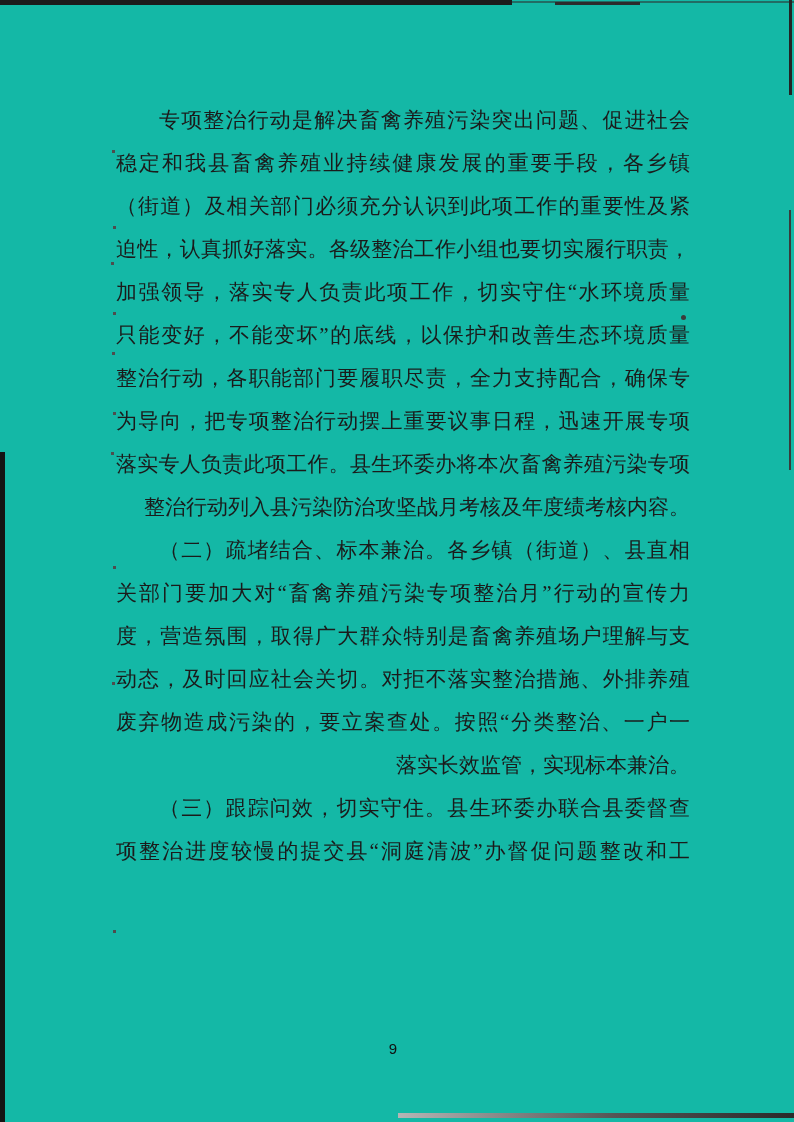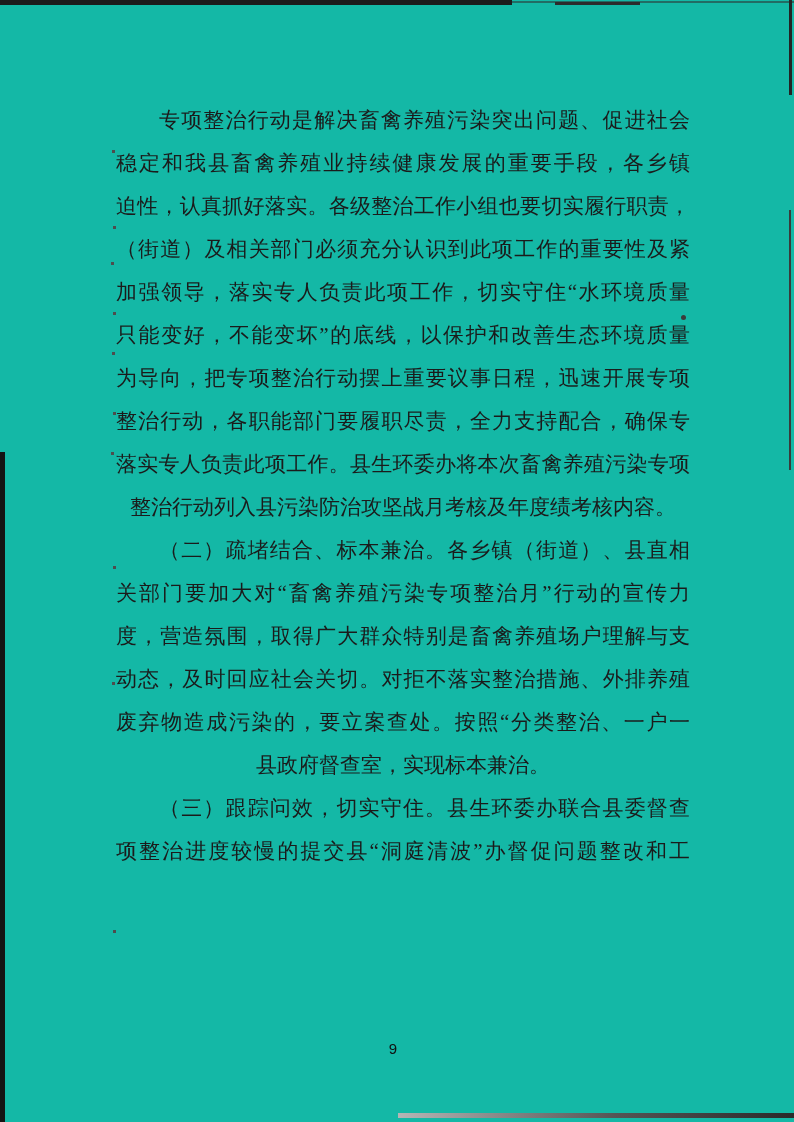--- a/index.html
+++ b/index.html
@@ -31,21 +31,21 @@
     line-height: 43px;
     font-size: 21px;
     letter-spacing: 0;
     white-space: normal;
     text-align: justify;
     text-align-last: justify;
     text-justify: inter-ideograph;
     overflow: hidden;
   }
   .ln.short {
-    text-align: center;
+    text-align: right;
     text-align-last: auto;
   }
   .ln.ind {
     text-indent: 43px;
   }
   .b { font-weight: 400; }
   
   #pagenum {
     position: absolute;
     left: 0; top: 1040px;
@@ -69,36 +69,36 @@
   .speck { position: absolute; width: 3px; height: 3px; background: #4d4d4d; pointer-events: none; }
 </style>
 </head>
 <body>
 
 <div id="page">
 
   <div id="textblock">
     <div class="ln ind">专项整治行动是解决畜禽养殖污染突出问题、促进社会</div>
     <div class="ln">稳定和我县畜禽养殖业持续健康发展的重要手段，各乡镇</div>
+    <div class="ln">（街道）及相关部门必须充分认识到此项工作的重要性及紧</div>
     <div class="ln">迫性，认真抓好落实。各级整治工作小组也要切实履行职责，</div>
-    <div class="ln">（街道）及相关部门必须充分认识到此项工作的重要性及紧</div>
     <div class="ln">加强领导，落实专人负责此项工作，切实守住“水环境质量</div>
     <div class="ln">只能变好，不能变坏”的底线，以保护和改善生态环境质量</div>
+    <div class="ln">整治行动，各职能部门要履职尽责，全力支持配合，确保专</div>
     <div class="ln">为导向，把专项整治行动摆上重要议事日程，迅速开展专项</div>
-    <div class="ln">整治行动，各职能部门要履职尽责，全力支持配合，确保专</div>
     <div class="ln">落实专人负责此项工作。县生环委办将本次畜禽养殖污染专项</div>
     <div class="ln short">整治行动列入县污染防治攻坚战月考核及年度绩考核内容。</div>
     <div class="ln ind">
       <span class="b">（二）疏堵结合、标本兼治。</span><span>各乡镇（街道）、县直相</span>
     </div>
     <div class="ln">关部门要加大对“畜禽养殖污染专项整治月”行动的宣传力</div>
     <div class="ln">度，营造氛围，取得广大群众特别是畜禽养殖场户理解与支</div>
     <div class="ln">动态，及时回应社会关切。对拒不落实整治措施、外排养殖</div>
     <div class="ln">废弃物造成污染的，要立案查处。按照“分类整治、一户一</div>
-    <div class="ln short">县政府督查室，实现标本兼治。</div>
+    <div class="ln short">落实长效监管，实现标本兼治。</div>
     <div class="ln ind">
       <span class="b">（三）跟踪问效，切实守住。</span><span>县生环委办联合县委督查</span>
     </div>
     <div class="ln">项整治进度较慢的提交县“洞庭清波”办督促问题整改和工</div>
   </div>
 
   <div id="pagenum">9</div>
 
   <div class="art art-top-thin"></div>
   <div class="art art-top-thick"></div>

